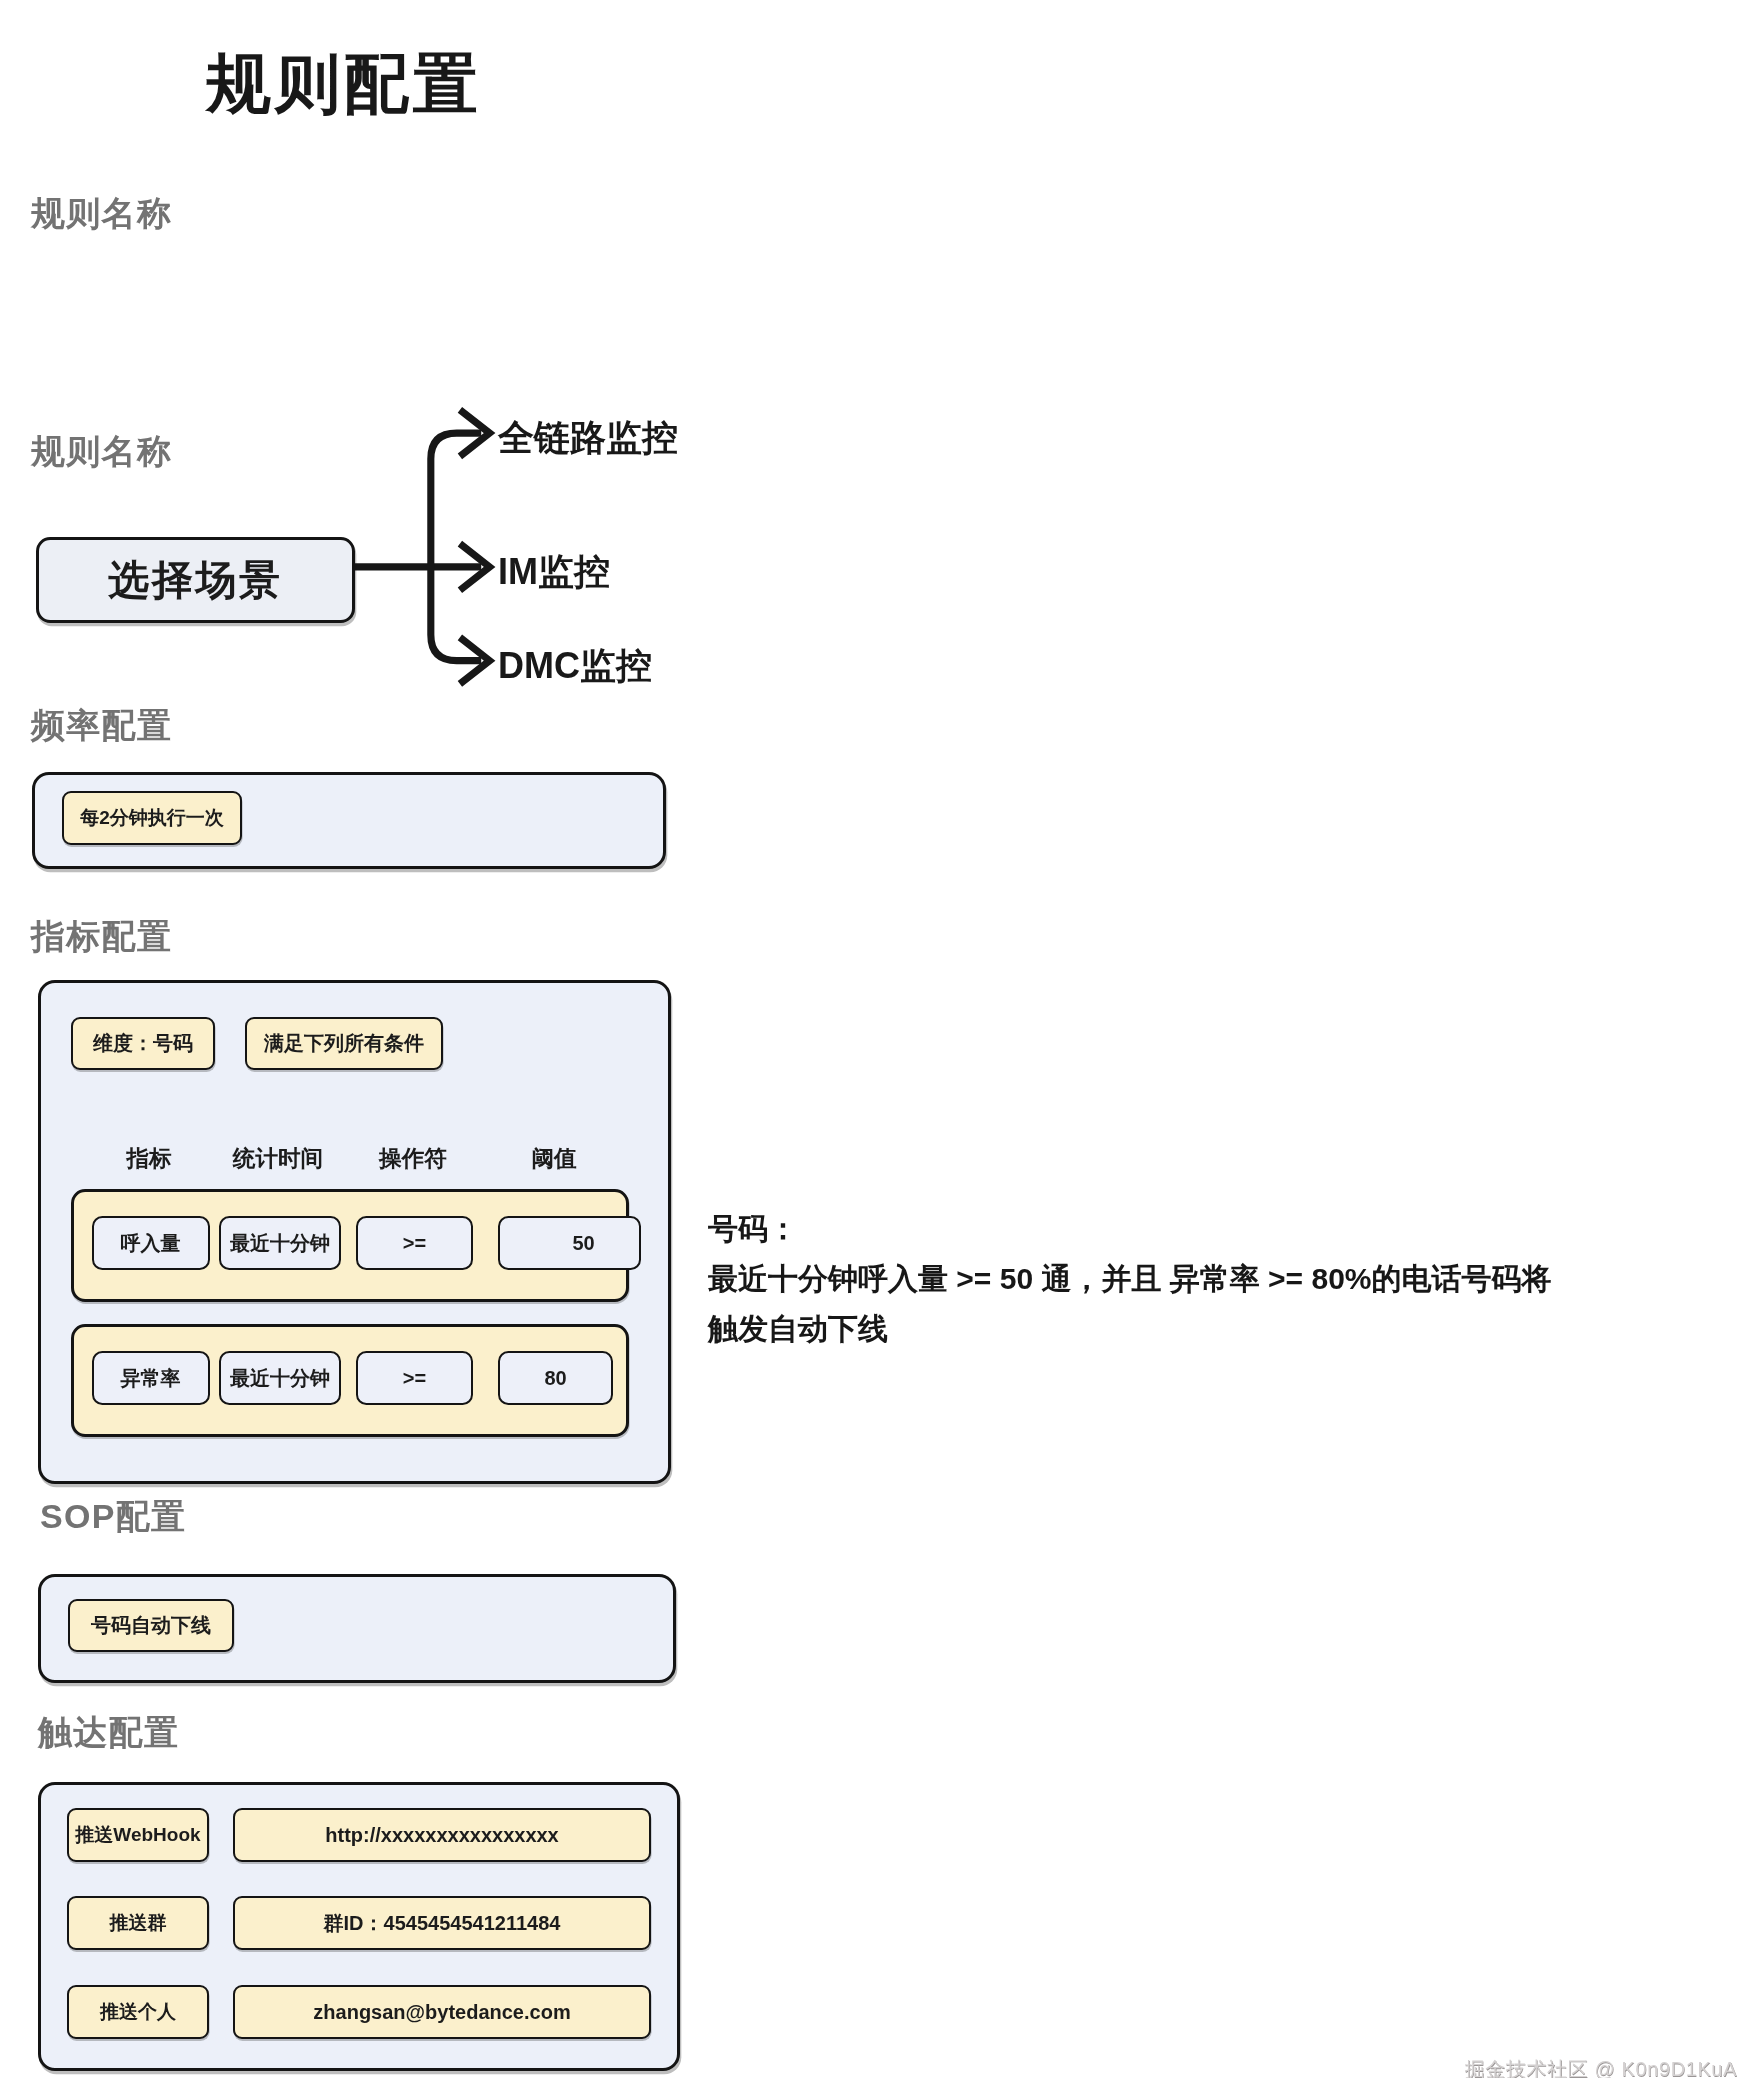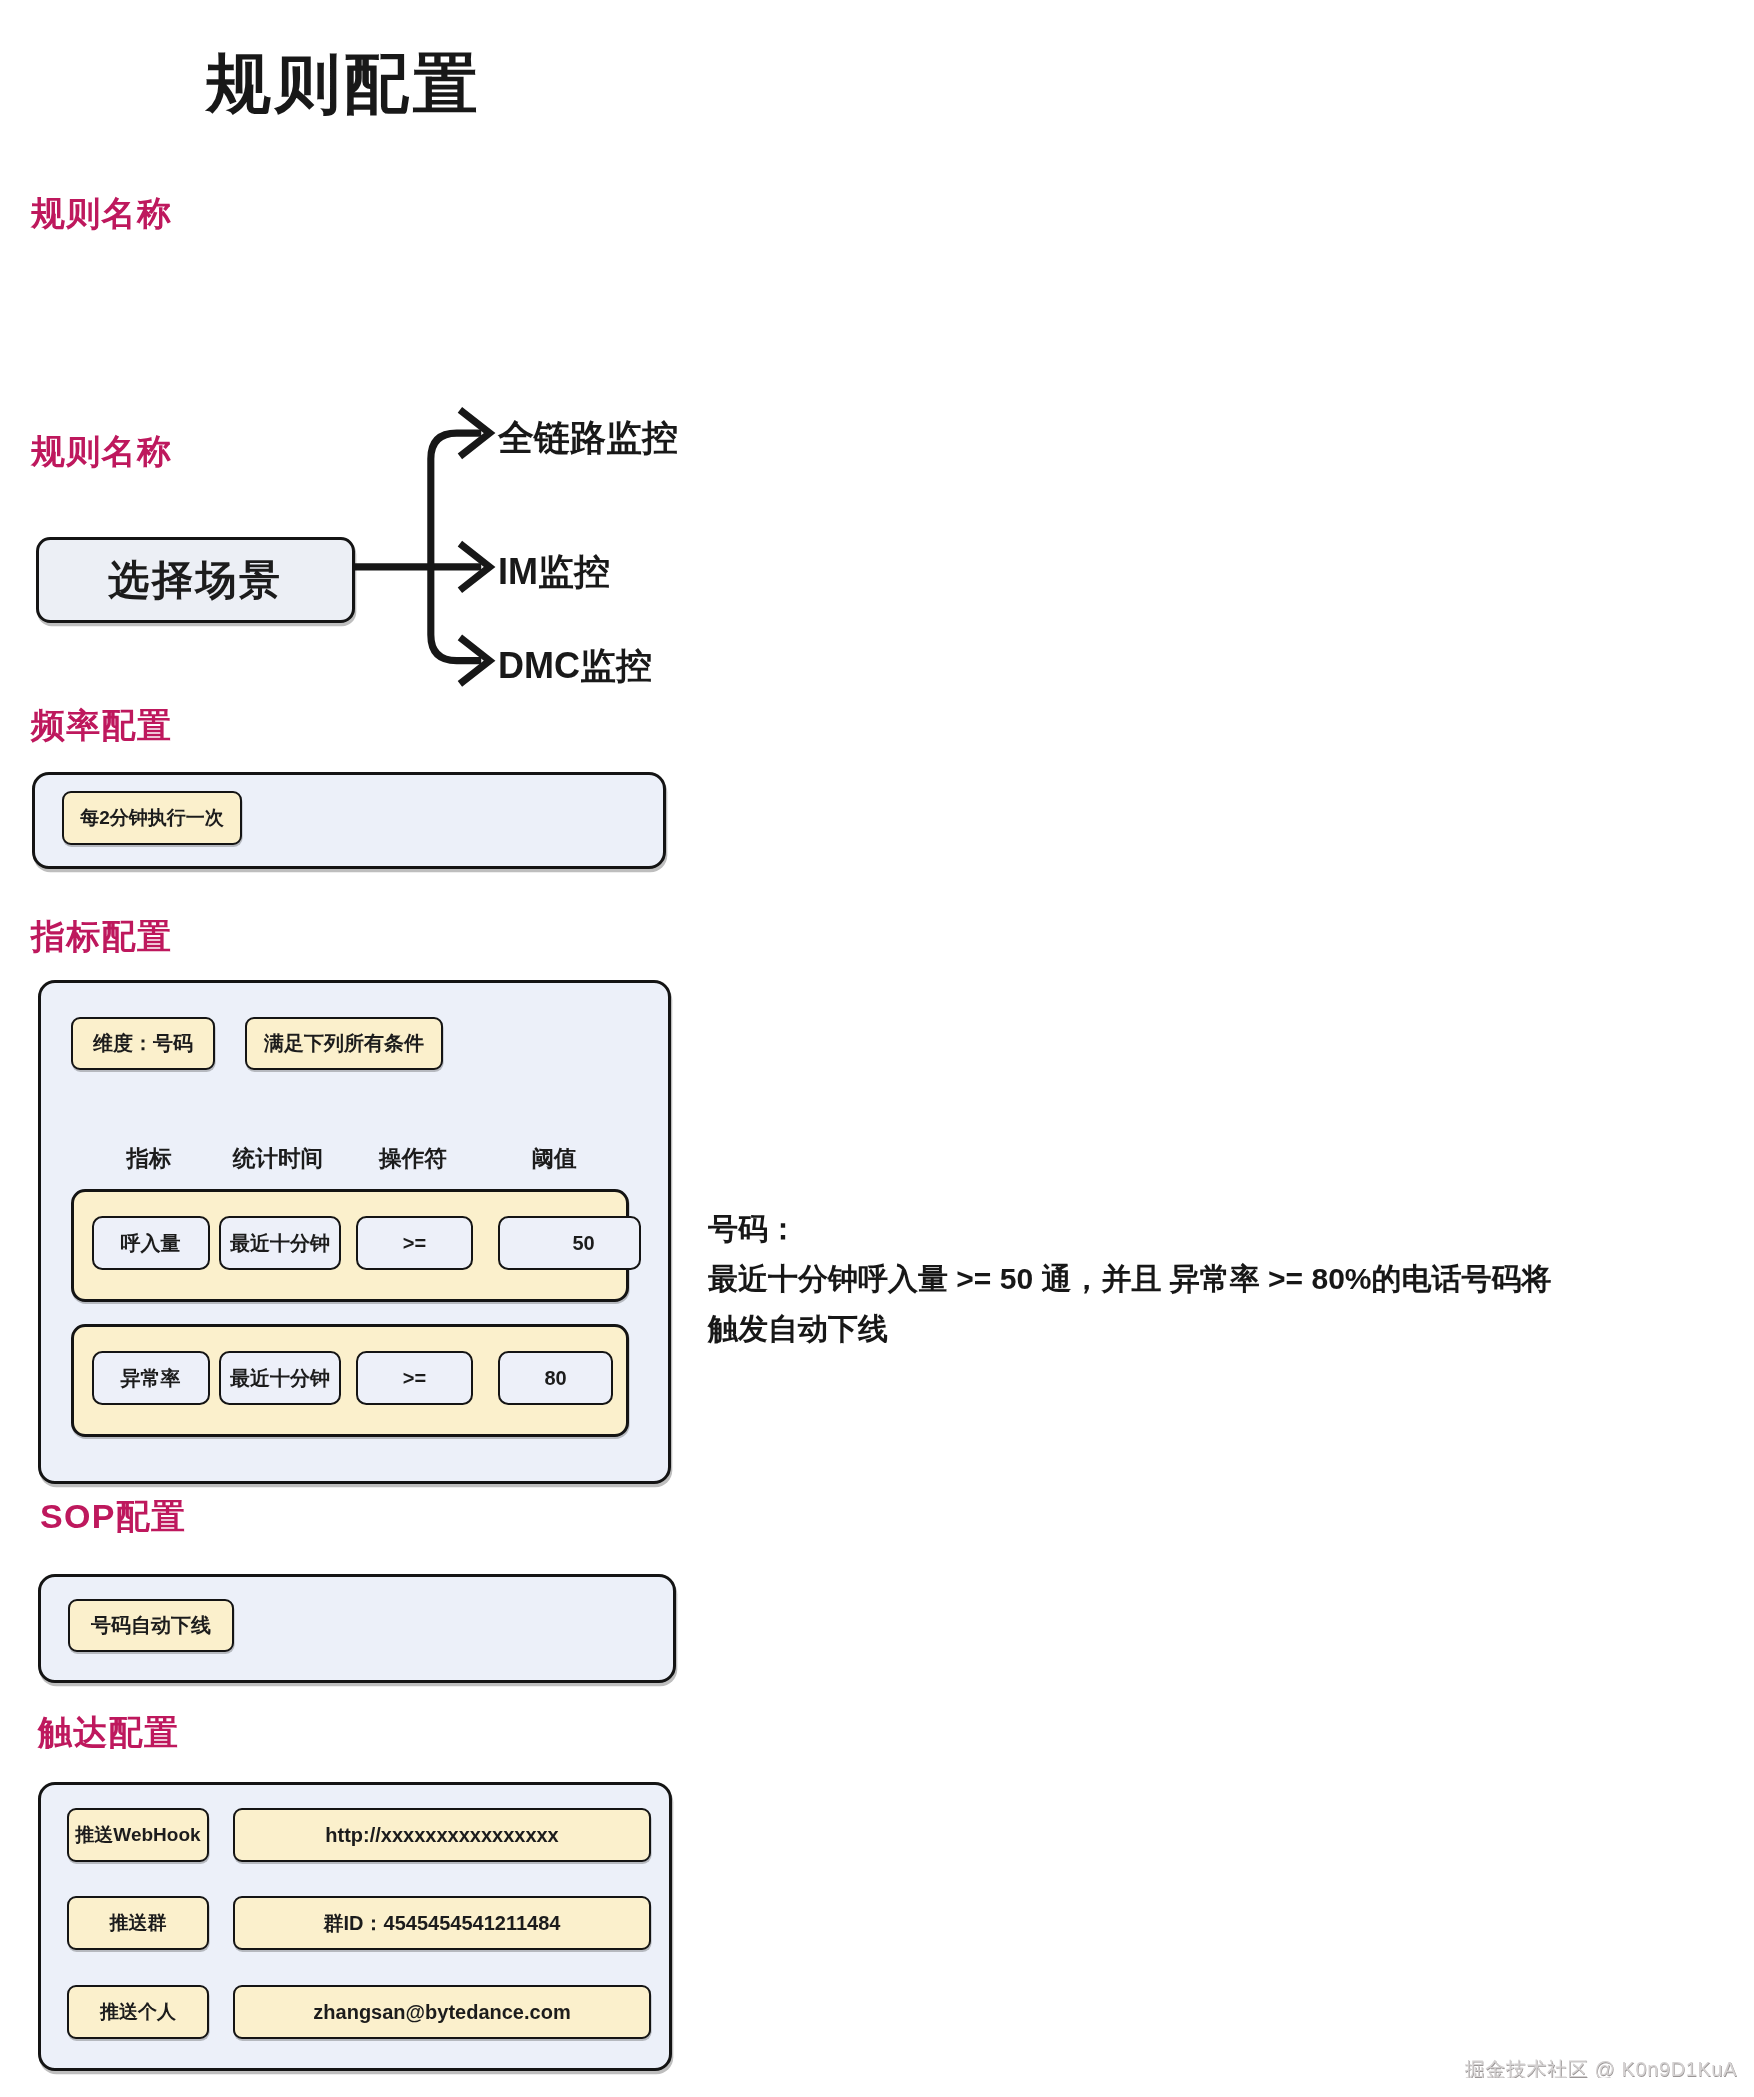--- a/index.html
+++ b/index.html
@@ -17,21 +17,21 @@
   .page-title {
     left: 206px; top: 40px;
     font-size: 65px;
     font-weight: 900;
     letter-spacing: 3.9px;
     color: #181818;
   }
   .section-heading {
     font-size: 34px;
     font-weight: 800;
-    color: #be185d;
+    color: #737373;
     letter-spacing: 1.3px;
   }
 
   .panel {
     position: absolute;
     background: #ecf0f9;
     border: 3.9px solid #141414;
     border-radius: 17px;
     box-shadow: 1.3px 3.2px 0 rgba(20,20,20,0.28);
   }
@@ -193,21 +193,21 @@
     <div>最近十分钟呼入量 &gt;= 50 通，并且 异常率 &gt;= 80%的电话号码将</div>
     <div>触发自动下线</div>
   </div>
 
   <div class="abs section-heading" style="left:40px; top:1494px;">SOP配置</div>
   <div class="panel" style="left:38px; top:1574px; width:632px; height:103px;">
     <div class="chip" style="left:27px; top:22px; width:162px; height:49px;">号码自动下线</div>
   </div>
 
   <div class="abs section-heading" style="left:38px; top:1710px;">触达配置</div>
-  <div class="panel" style="left:38px; top:1782px; width:628px; height:283px;">
+  <div class="panel" style="left:38px; top:1782px; width:628px; height:283px;padding-left:8px;">
 
     <div class="chip reach-row-label" style="top:23px;">推送WebHook</div>
     <div class="chip reach-row-value" style="top:23px;">http://xxxxxxxxxxxxxxxx</div>
 
     <div class="chip reach-row-label" style="top:111px;">推送群</div>
     <div class="chip reach-row-value" style="top:111px;">群ID：4545454541211484</div>
 
     <div class="chip reach-row-label" style="top:200px;">推送个人</div>
     <div class="chip reach-row-value" style="top:200px;">zhangsan@bytedance.com</div>
   </div>

